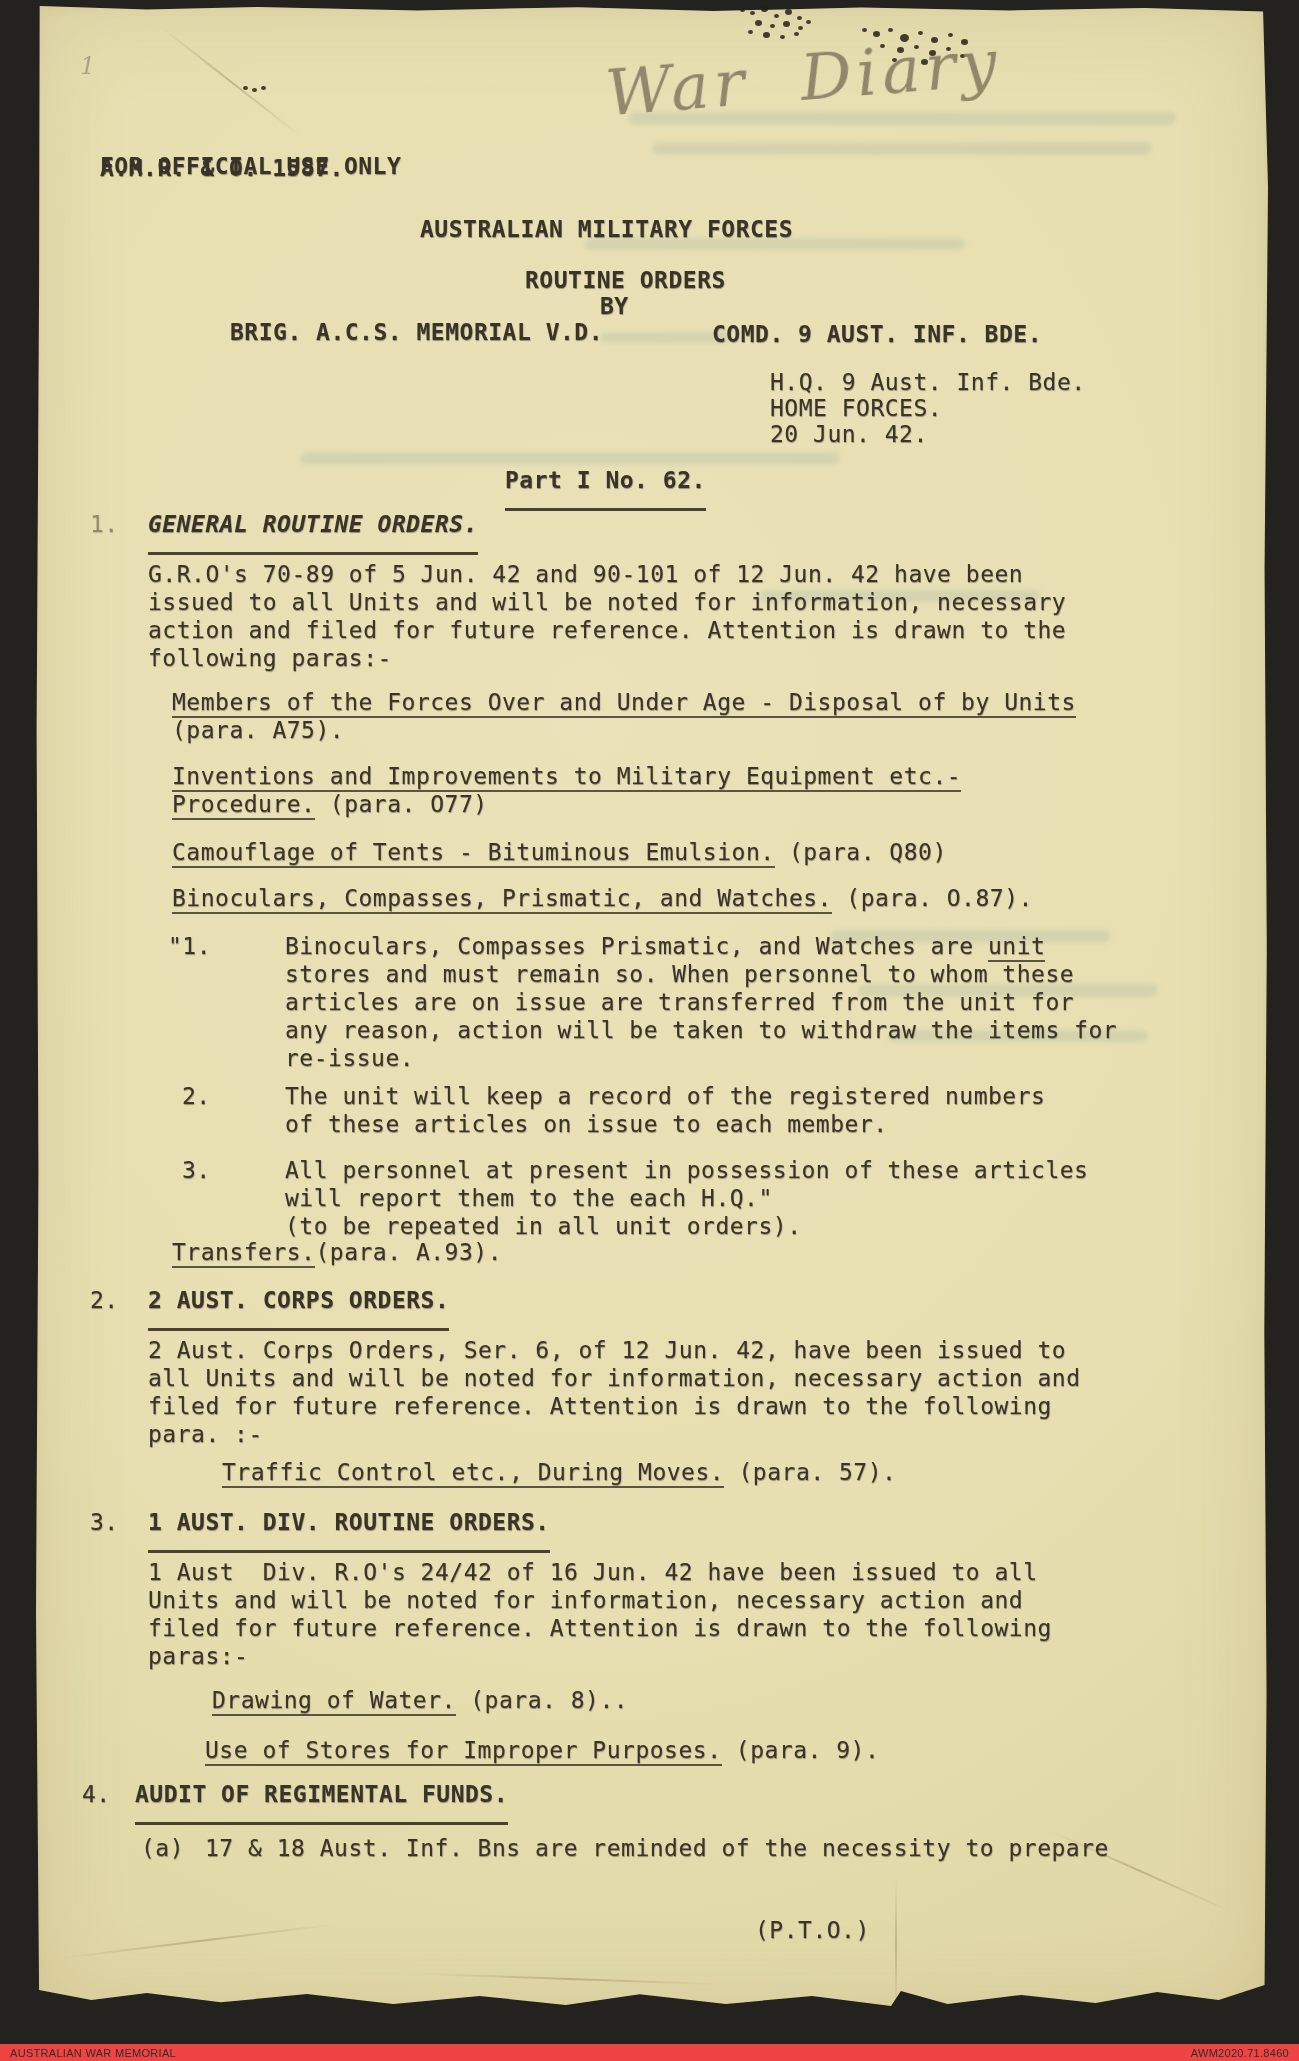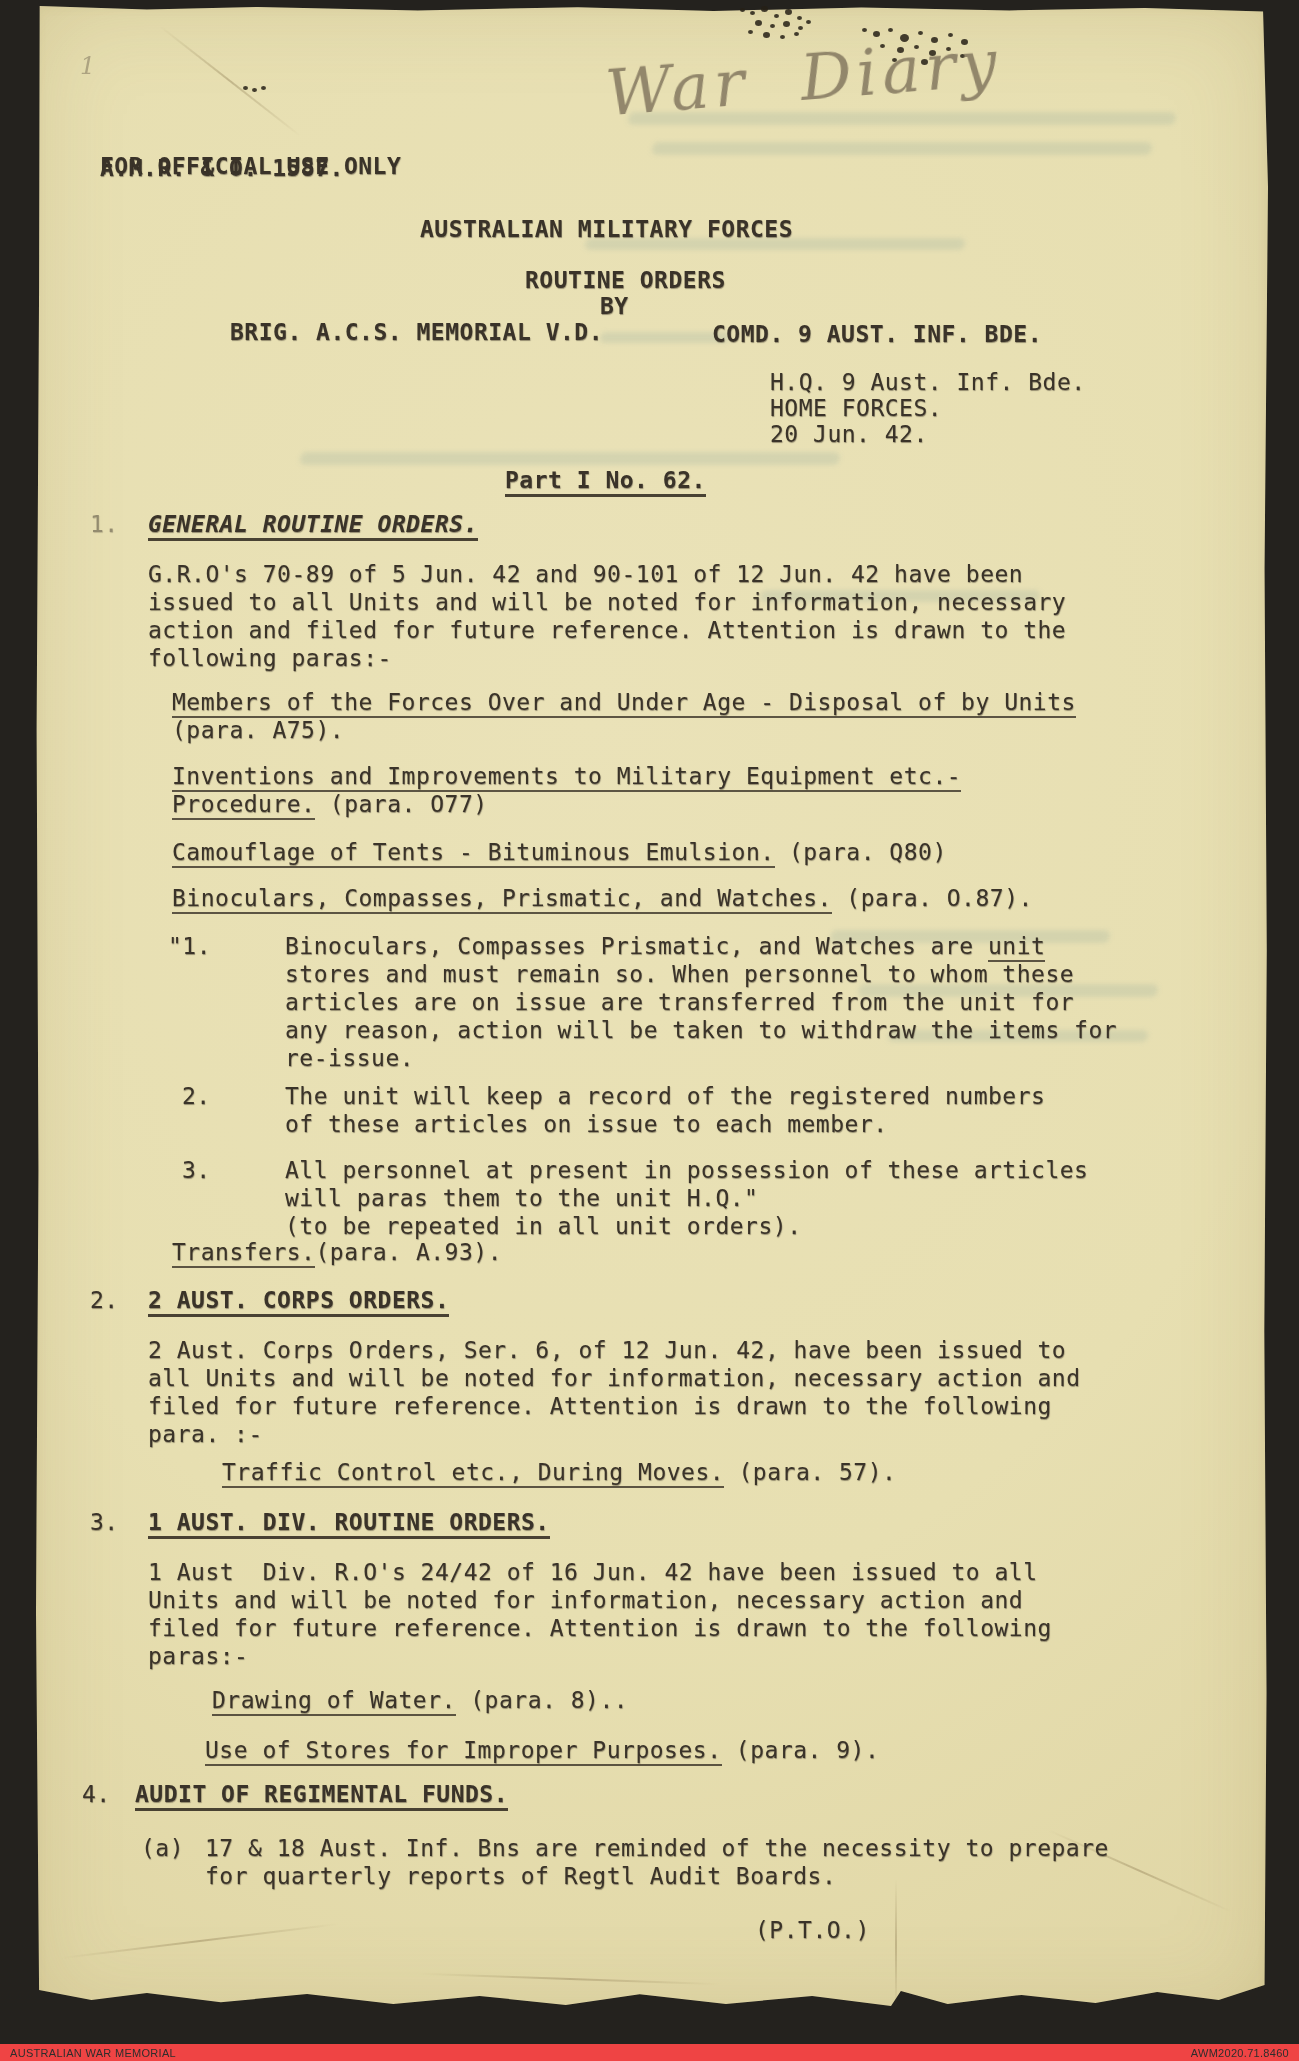--- a/index.html
+++ b/index.html
@@ -12,21 +12,21 @@
       100% 9%, 99.72% 28%, 99.9% 47%, 99.7% 66%, 99.88% 84%, 99.72% 98.55%,
       96% 99.3%, 91% 98.9%, 86% 99.45%, 80% 99.05%, 74% 99.5%, 70.2% 98.85%, 69.4% 99.6%, 63% 99.1%, 56% 99.5%,
       49% 99.02%, 43% 99.55%, 36% 99.1%, 29% 99.5%, 22% 99.0%, 15% 99.42%, 9% 98.95%, 4.5% 99.3%, 0.25% 98.8%,
       0% 80%, 0.2% 58%, 0.05% 36%, 0.25% 14%)}
   .paper::after{content:"";position:absolute;inset:0;pointer-events:none;
     box-shadow:inset 0 0 90px rgba(140,118,58,.18), inset 0 0 12px rgba(140,118,58,.12);}
   .tl{position:absolute;white-space:pre;font-size:23px;line-height:28px;letter-spacing:.5px;
       color:#3a3329;text-shadow:.5px .6px .9px rgba(48,41,31,.45);}
   .b{font-weight:bold;}
   .u{border-bottom:2.5px solid rgba(52,45,34,.78);padding-bottom:1px;}
-  .u2{border-bottom:3.5px solid rgba(45,38,28,.85);padding-bottom:1px;}
+  .u2{border-bottom:3.5px solid rgba(45,38,28,.85);padding-bottom:15px;}
   .faded{opacity:.48;}
   .hand{position:absolute;left:605px;top:36px;width:520px;font-family:"DejaVu Serif",serif;
         font-style:italic;font-size:64px;letter-spacing:5px;word-spacing:26px;
         color:rgba(113,101,81,.72);transform:rotate(-4.5deg);filter:blur(.3px);}
   .corner-mark{position:absolute;left:80px;top:52px;font-family:"DejaVu Serif",serif;font-style:italic;
         font-size:24px;color:rgba(120,108,86,.5);}
   .ghost{position:absolute;background:rgba(104,146,140,.16);filter:blur(2.5px);
          border-radius:7px;transform:skewX(-6deg);}
   .crease{position:absolute;height:2px;background:linear-gradient(90deg,transparent,rgba(118,98,58,.32),transparent);
           filter:blur(.7px);}
@@ -105,21 +105,21 @@
   <div class="tl" style="left:285px;top:988px;">articles are on issue are transferred from the unit for</div>
   <div class="tl" style="left:285px;top:1016px;">any reason, action will be taken to withdraw the items for</div>
   <div class="tl" style="left:285px;top:1044px;">re-issue.</div>
 
   <div class="tl" style="left:182px;top:1082px;">2.</div>
   <div class="tl" style="left:285px;top:1082px;">The unit will keep a record of the registered numbers</div>
   <div class="tl" style="left:285px;top:1110px;">of these articles on issue to each member.</div>
 
   <div class="tl" style="left:182px;top:1156px;">3.</div>
   <div class="tl" style="left:285px;top:1156px;">All personnel at present in possession of these articles</div>
-  <div class="tl" style="left:285px;top:1184px;">will paras them to the unit H.Q."</div>
+  <div class="tl" style="left:285px;top:1184px;">will report them to the each H.Q."</div>
   <div class="tl" style="left:285px;top:1212px;">(to be repeated in all unit orders).</div>
   <div class="tl" style="left:172px;top:1238px;"><span class="u">Transfers.</span><span>(para. A.93).</span></div>
 
   <div class="tl" style="left:90px;top:1286px;">2.</div>
   <div class="tl b" style="left:148px;top:1286px;"><span class="u2">2 AUST. CORPS ORDERS.</span></div>
   <div class="tl" style="left:148px;top:1336px;">2 Aust. Corps Orders, Ser. 6, of 12 Jun. 42, have been issued to</div>
   <div class="tl" style="left:148px;top:1364px;">all Units and will be noted for information, necessary action and</div>
   <div class="tl" style="left:148px;top:1392px;">filed for future reference. Attention is drawn to the following</div>
   <div class="tl" style="left:148px;top:1420px;">para. :-</div>
   <div class="tl" style="left:222px;top:1458px;"><span class="u">Traffic Control etc., During Moves.</span><span> (para. 57).</span></div>
@@ -130,20 +130,19 @@
   <div class="tl" style="left:148px;top:1586px;">Units and will be noted for information, necessary action and</div>
   <div class="tl" style="left:148px;top:1614px;">filed for future reference. Attention is drawn to the following</div>
   <div class="tl" style="left:148px;top:1642px;">paras:-</div>
   <div class="tl" style="left:212px;top:1686px;"><span class="u">Drawing of Water.</span><span> (para. 8)..</span></div>
   <div class="tl" style="left:205px;top:1736px;"><span class="u">Use of Stores for Improper Purposes.</span><span> (para. 9).</span></div>
 
   <div class="tl" style="left:82px;top:1780px;">4.</div>
   <div class="tl b" style="left:135px;top:1780px;"><span class="u2">AUDIT OF REGIMENTAL FUNDS.</span></div>
   <div class="tl" style="left:141px;top:1834px;">(a)</div>
   <div class="tl" style="left:205px;top:1834px;">17 &amp; 18 Aust. Inf. Bns are reminded of the necessity to prepare</div>
-  <div class="tl" style="left:205px;top:1862px;">for quarterly reports of Regtl Audit Boards.</div>
   <div class="tl" style="left:755px;top:1916px;">(P.T.O.)</div>
 
   <div class="footer">
     <span>AUSTRALIAN WAR MEMORIAL</span>
     <span>AWM2020.71.8460</span>
   </div>
 </div>
 
 </body></html>

